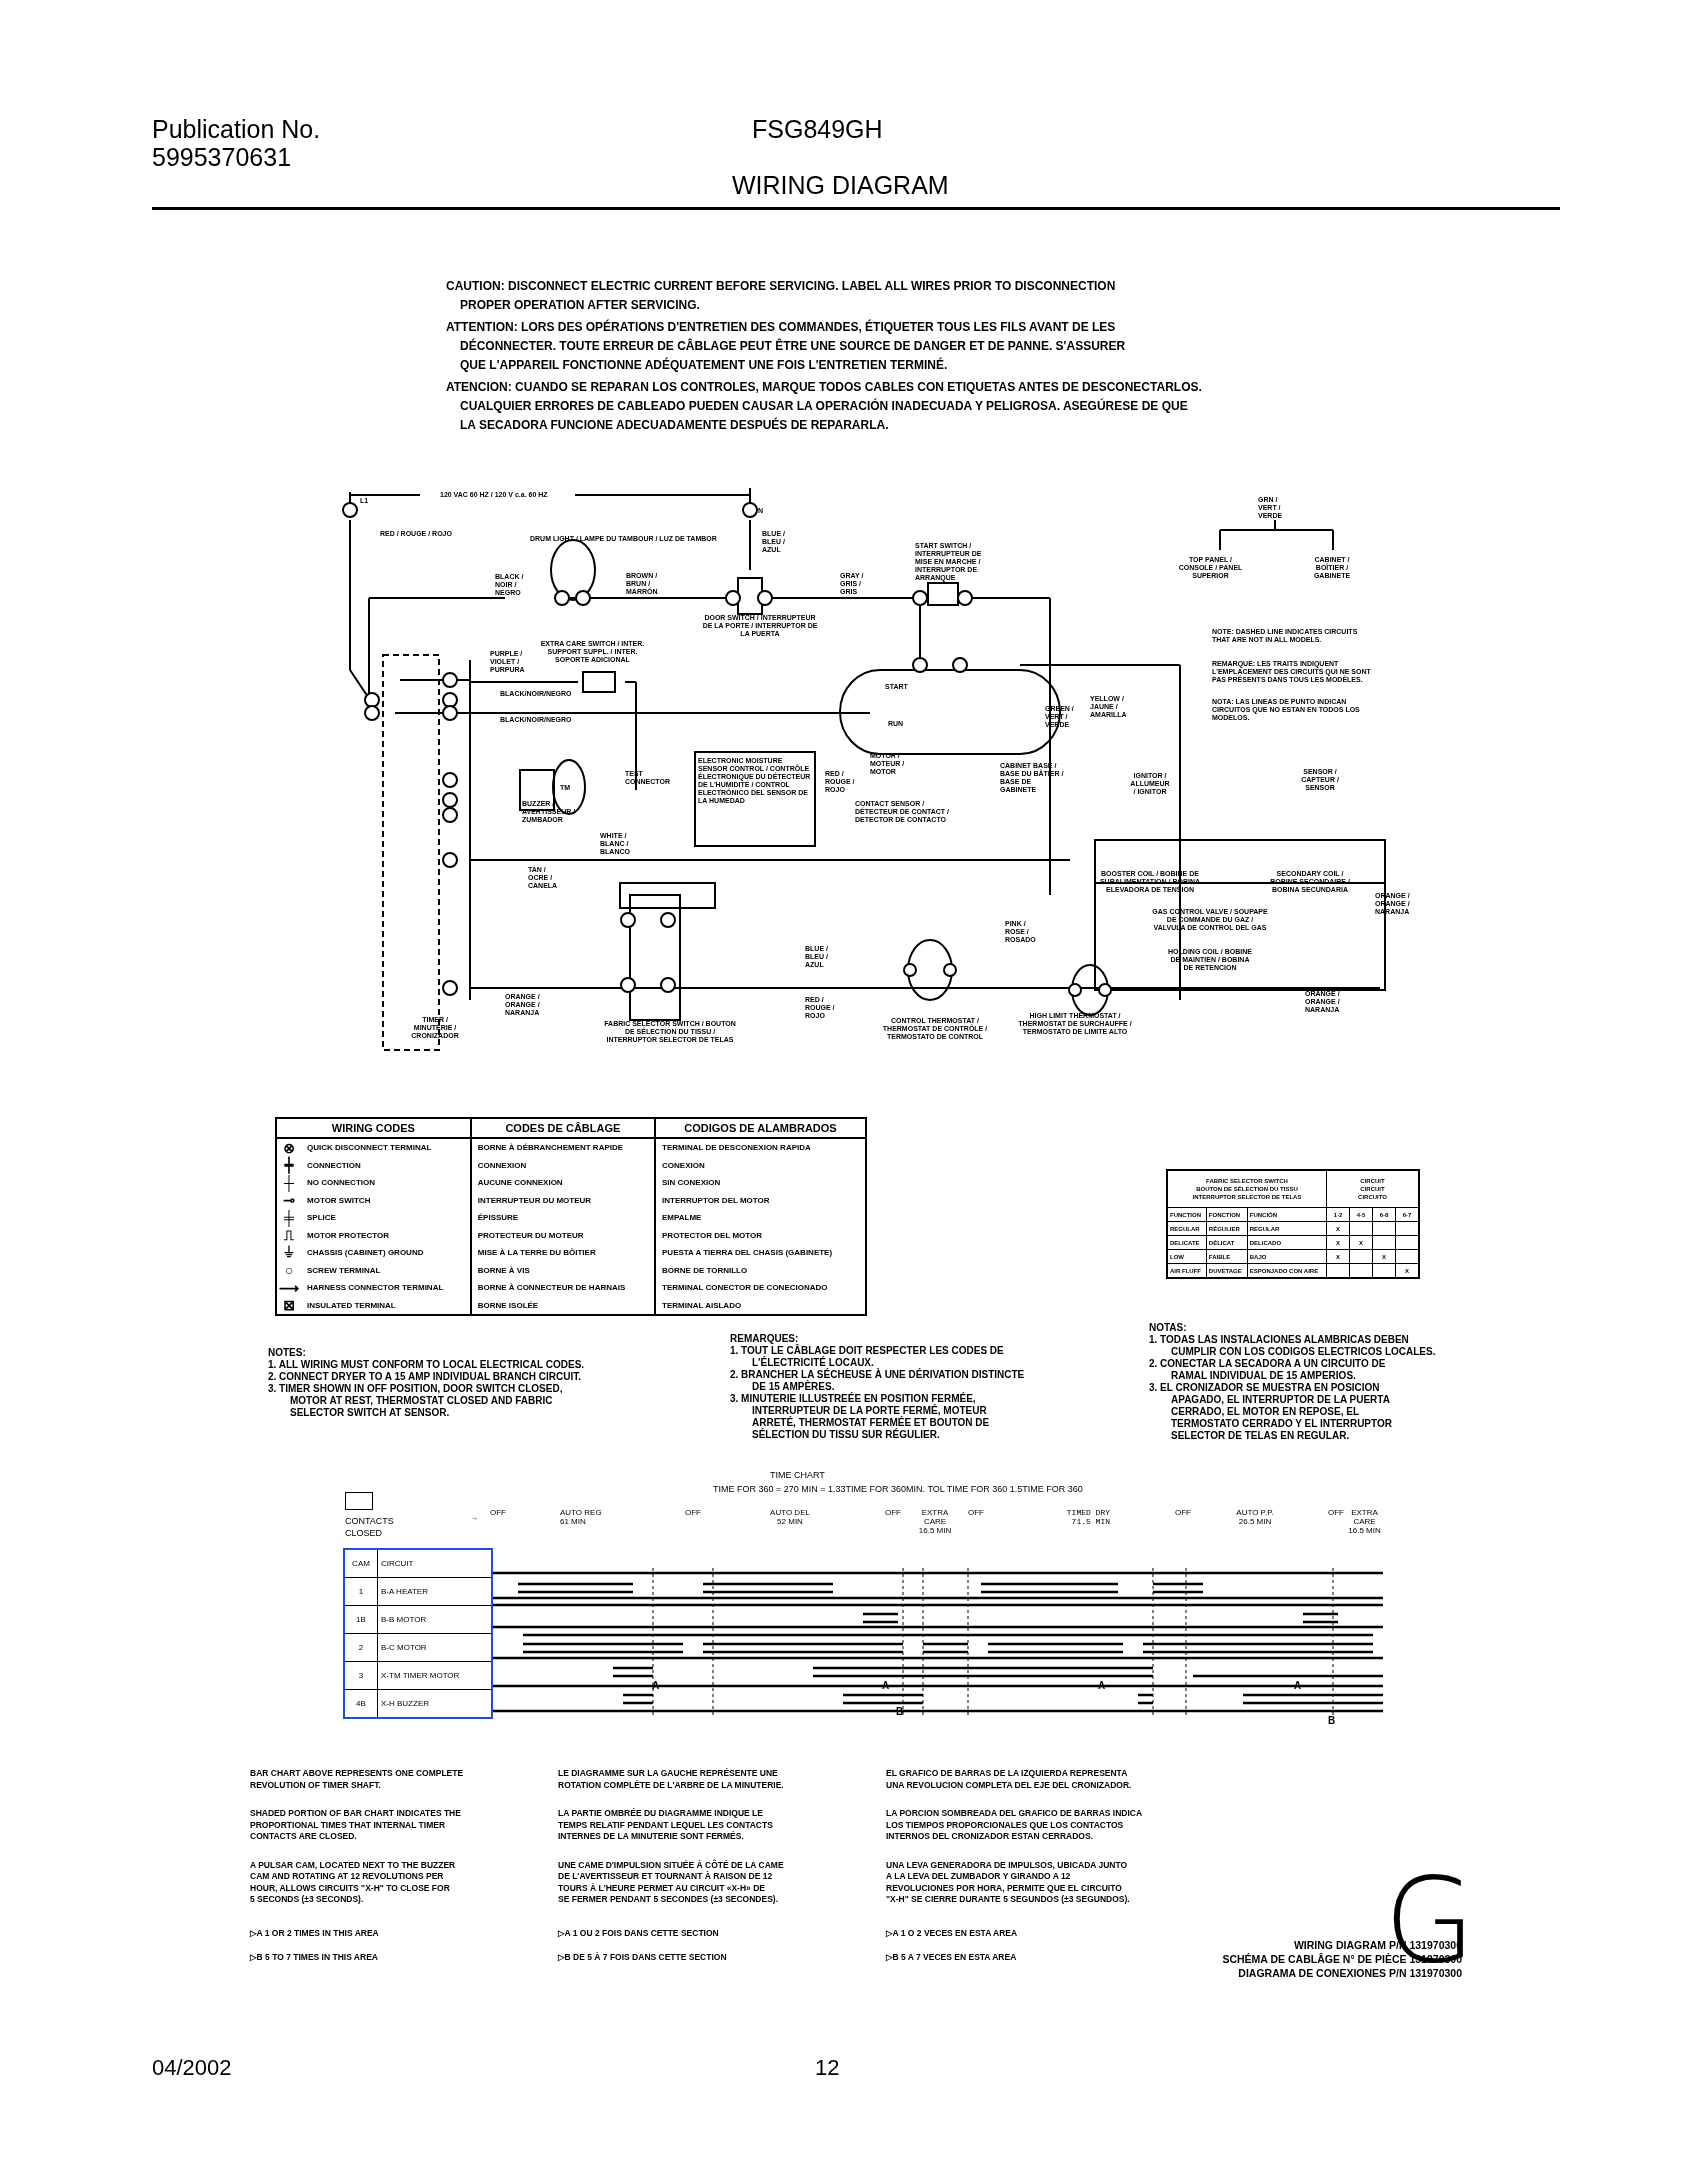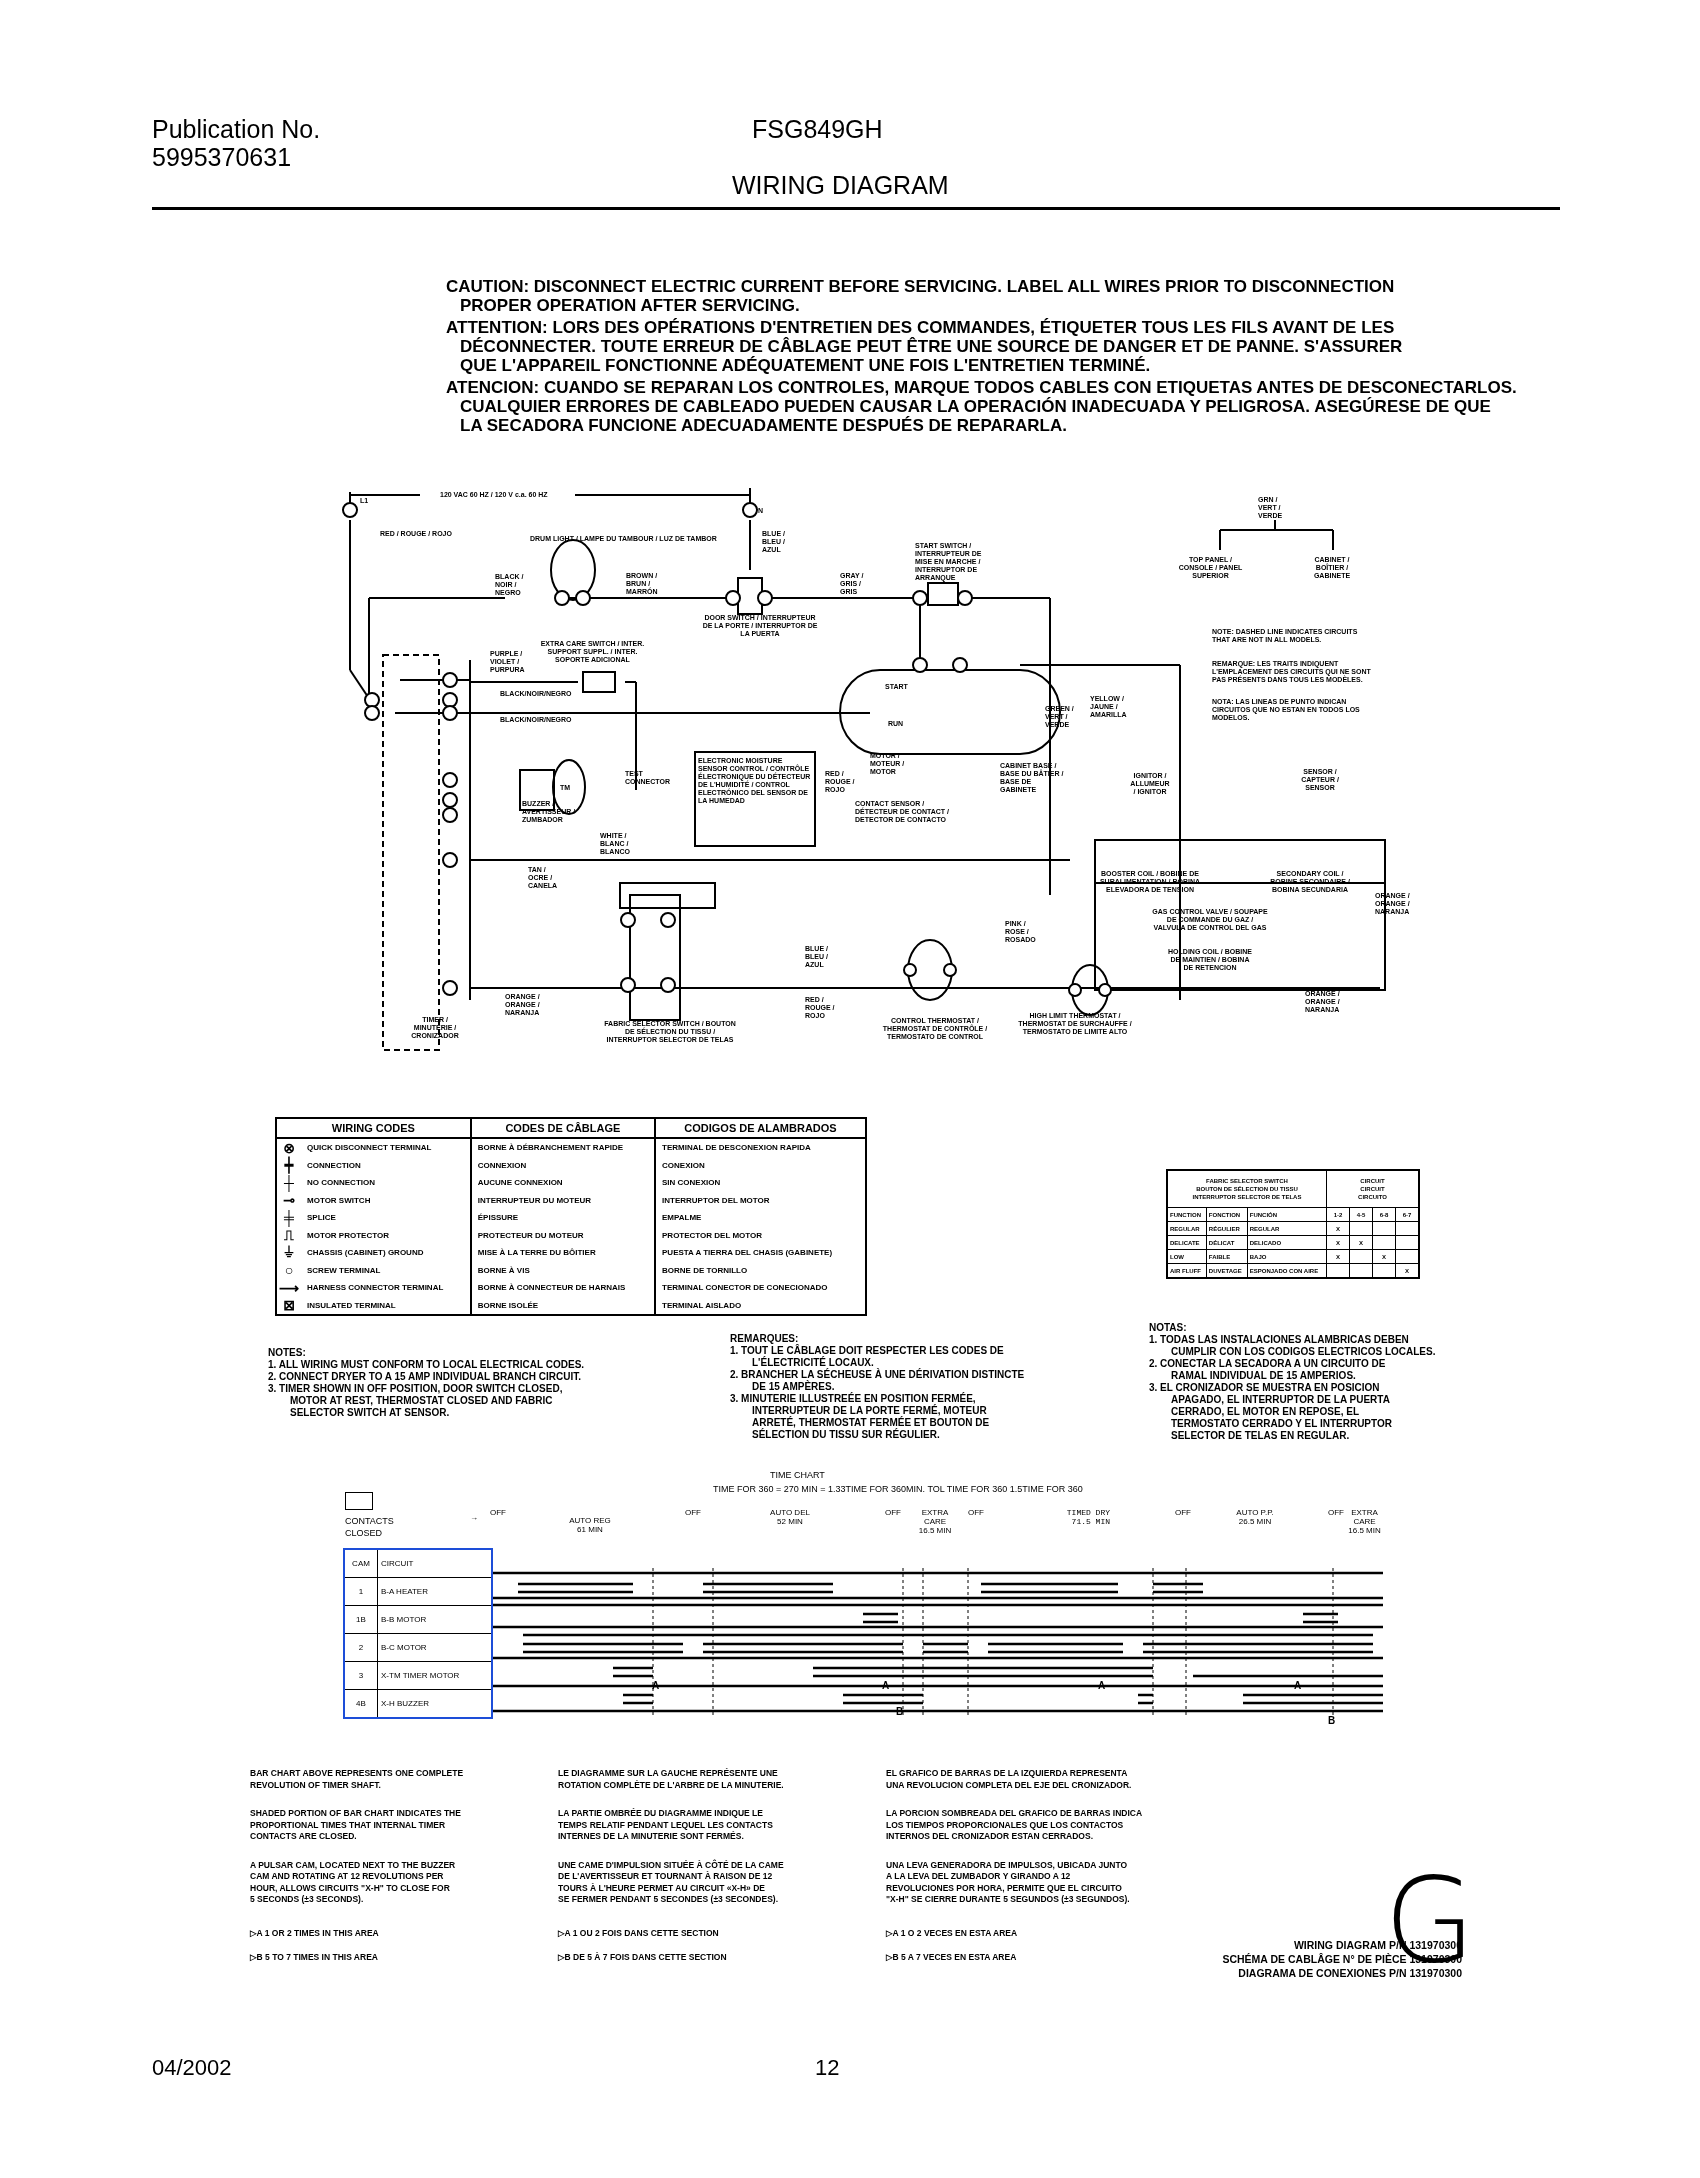--- a/index.html
+++ b/index.html
@@ -1,21 +1,21 @@
 <!DOCTYPE html>
 <html><head>
 <meta charset="utf-8">
 <style>
   html,body{margin:0;padding:0;background:#fff;}
   body{width:1700px;height:2178px;position:relative;overflow:hidden;color:#000;font-family:"Liberation Sans",sans-serif;}
   .abs{position:absolute;}
   .hdr{font-size:25px;font-family:"Liberation Sans",sans-serif;line-height:30px;}
   .rule{left:152px;top:207px;width:1408px;height:3px;background:#000;}
   .cond{font-family:"Liberation Sans",sans-serif;font-weight:bold;transform-origin:left top;white-space:nowrap;}
-  .caution{left:446px;top:277px;font-size:17px;line-height:19px;}
+  .caution{left:446px;top:277px;font-size:12px;line-height:19px;}
   .caution p{margin:0 0 0 0;}
   .caution .blk{margin-bottom:3px;}
   .caution .ind{padding-left:14px;}
   .tiny{font-size:7px;font-weight:bold;line-height:8px;white-space:nowrap;}
   table{border-collapse:collapse;}
   .codes{left:275px;top:1117px;width:592px;border:2px solid #000;font-size:8px;font-weight:bold;}
   .codes th{font-size:11px;border-bottom:2px solid #000;border-right:2px solid #000;height:16px;}
   .codes td{height:17.5px;padding:0 0 0 6px;border-right:2px solid #000;white-space:nowrap;}
   .codes td.sym{width:24px;padding:0;text-align:center;border-right:none;font-size:14px;}
   .sel{left:1166px;top:1169px;width:254px;border:2px solid #000;font-size:6px;font-weight:bold;}
@@ -381,21 +381,21 @@
 </div>
 
 <div class="abs tc-title" style="left:770px;top:1470px;">TIME CHART</div>
 <div class="abs tc-title" style="left:713px;top:1484px;">TIME FOR 360 = 270 MIN = 1.33TIME FOR 360MIN. TOL TIME FOR 360 1.5TIME FOR 360</div>
 <div class="abs" style="left:345px;top:1492px;width:26px;height:16px;border:1.5px solid #000;"></div>
 <div class="abs" style="left:345px;top:1515px;font-size:9px;width:60px;line-height:12px;">CONTACTS CLOSED</div>
 
 <div class="abs" style="left:470px;top:1508px;width:920px;height:40px;font-size:8px;">
   <div class="abs" style="left:0;top:5px;">→</div>
   <div class="abs" style="left:20px;top:0;width:8px;line-height:9px;">OFF</div>
-  <div class="abs" style="left:90px;top:8px;text-align:center;width:60px;">
+  <div class="abs" style="left:90px;top:0;text-align:left;width:60px;">
       <div>AUTO REG</div>
       <div>61 MIN</div>
     </div>
   <div class="abs" style="left:215px;top:0;width:8px;line-height:9px;">OFF</div>
   <div class="abs" style="left:290px;top:0;text-align:center;width:60px;">
       <div>AUTO DEL</div>
       <div>52 MIN</div>
     </div>
   <div class="abs" style="left:415px;top:0;width:8px;line-height:9px;">OFF</div>
   <div class="abs" style="left:440px;top:0;text-align:center;width:50px;">

